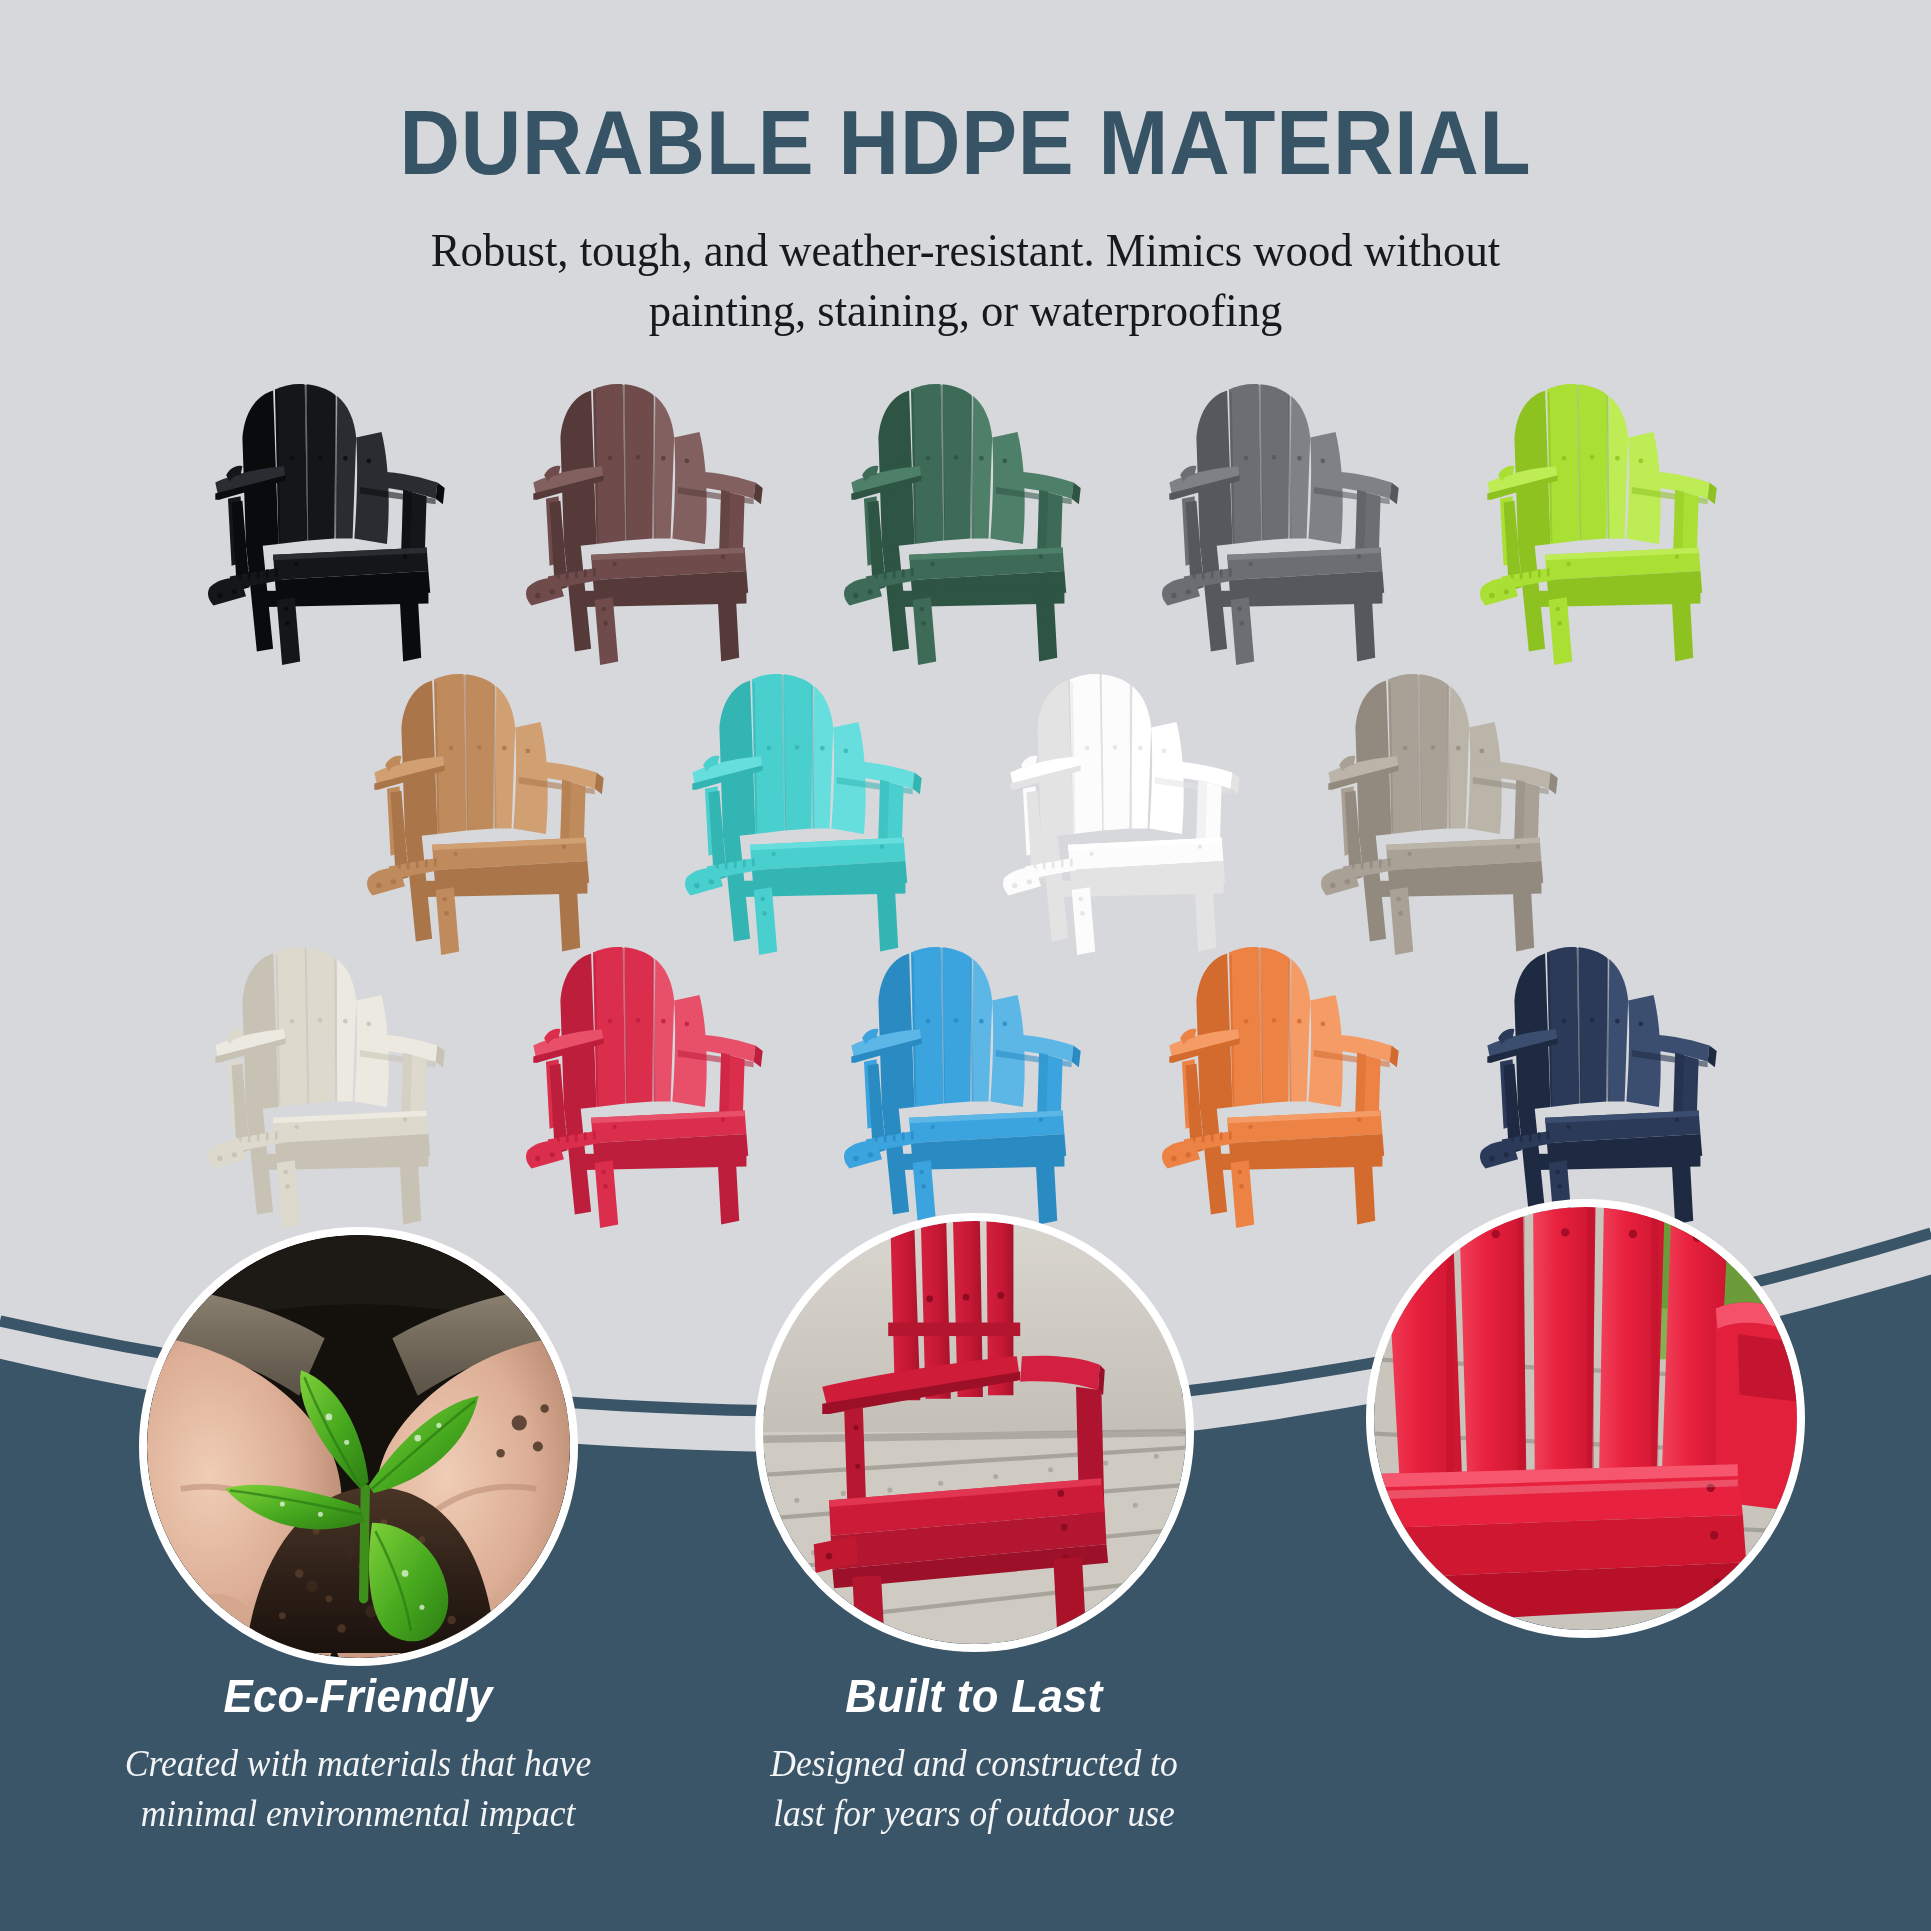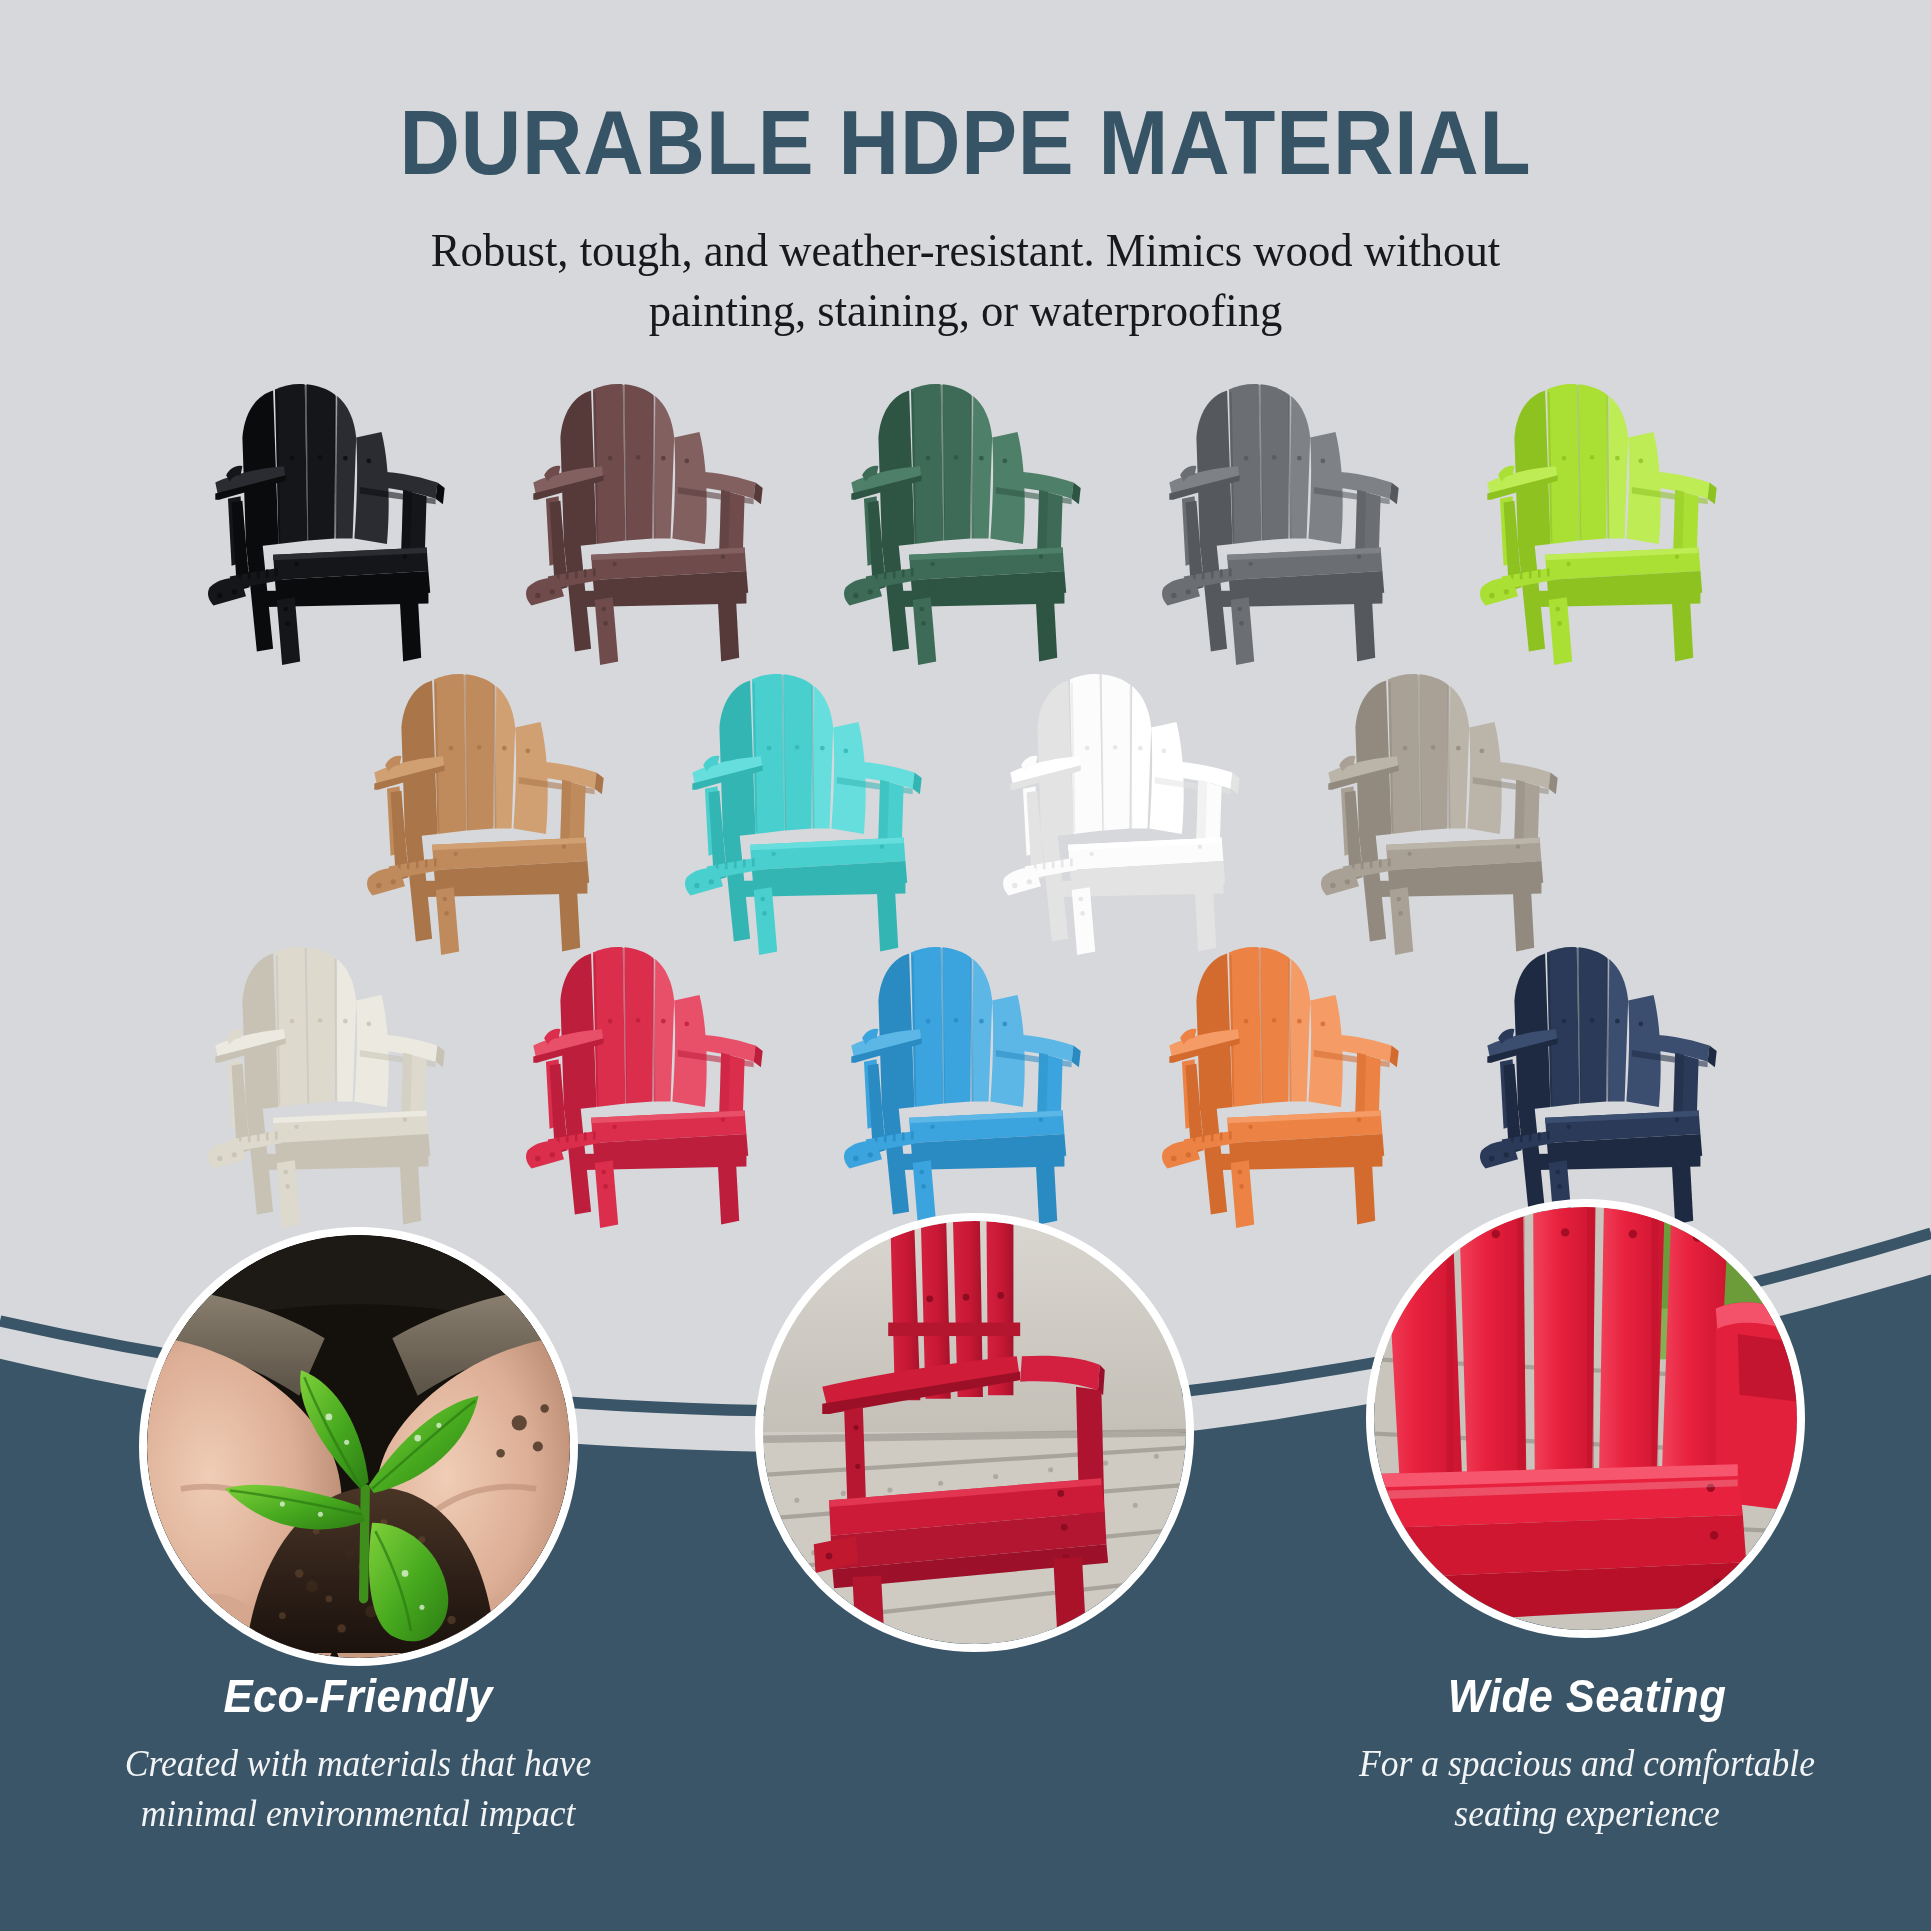--- a/index.html
+++ b/index.html
@@ -1665,21 +1665,21 @@
       </svg>
     </div>
   </div>
 
   <div class="feature" style="left:51px;top:1668px;">
     <h3>Eco-Friendly</h3>
     <p>Created with materials that have</p>
     <p>minimal environmental impact</p>
   </div>
 
-
-  <div class="feature" style="left:1280px;top:1668px;">
-    <h3>Wide Seating</h3>
-    <p>For a spacious and comfortable</p>
-    <p>seating experience</p>
+  <div class="feature" style="left:667px;top:1668px;">
+    <h3>Built to Last</h3>
+    <p>Designed and constructed to</p>
+    <p>last for years of outdoor use</p>
   </div>
 
+
 </div>
 
 
 </body></html>

